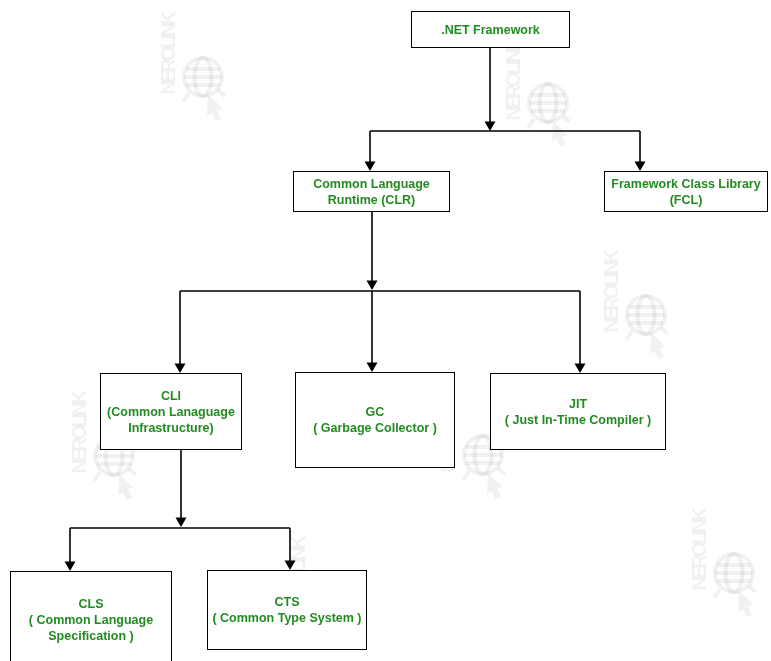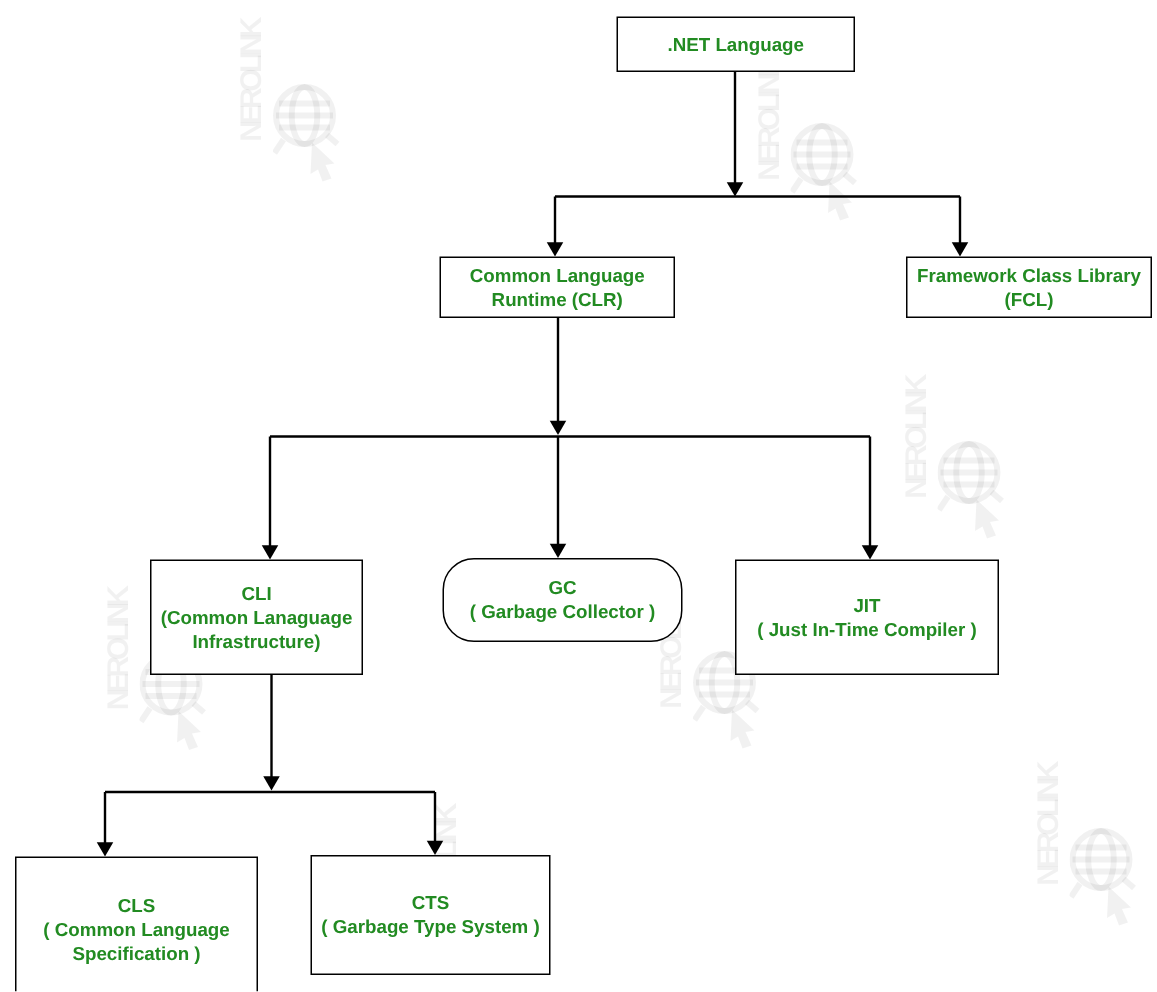--- a/index.html
+++ b/index.html
@@ -195,53 +195,53 @@
       <path d="M372 372 L366.5 362.5 L377.5 362.5 Z"></path>
       <path d="M180 373 L174.5 363.5 L185.5 363.5 Z"></path>
       <path d="M580 373 L574.5 363.5 L585.5 363.5 Z"></path>
       <path d="M181 527 L175.5 517.5 L186.5 517.5 Z"></path>
       <path d="M70 571 L64.5 561.5 L75.5 561.5 Z"></path>
       <path d="M290 570 L284.5 560.5 L295.5 560.5 Z"></path>
     </g>
   </svg>
 
   <div class="node" style="left:411px; top:11px;  width:159px; height:37px;">
-    <span class="node-label">.NET Language</span>
+    <span class="node-label">.NET Framework</span>
   </div>
 
   <div class="node" style="left:604px; top:171px; width:164px; height:41px;">
     <span class="node-label">Framework Class Library
 (FCL)</span>
   </div>
 
   <div class="node" style="left:293px; top:171px; width:157px; height:41px;">
     <span class="node-label">Common Language
 Runtime (CLR)</span>
   </div>
 
   <div class="node" style="left:100px; top:373px; width:142px; height:77px;">
     <span class="node-label">CLI
 (Common Lanaguage
 Infrastructure)</span>
   </div>
 
-  <div class="node" style="left:295px; top:372px; width:160px; height:56px;border-radius:21px;">
+  <div class="node" style="left:295px; top:372px; width:160px; height:96px;">
     <span class="node-label">GC
 ( Garbage Collector )</span>
   </div>
 
   <div class="node" style="left:490px; top:373px; width:176px; height:77px;">
     <span class="node-label">JIT
 ( Just In-Time Compiler )</span>
   </div>
 
   <div class="node" style="left:10px;  top:571px; width:162px; height:97px;">
     <span class="node-label">CLS
 ( Common Language
 Specification )</span>
   </div>
 
   <div class="node" style="left:207px; top:570px; width:160px; height:80px;">
     <span class="node-label">CTS
-( Garbage Type System )</span>
+( Common Type System )</span>
   </div>
 
 </div>
 
 </body></html>

